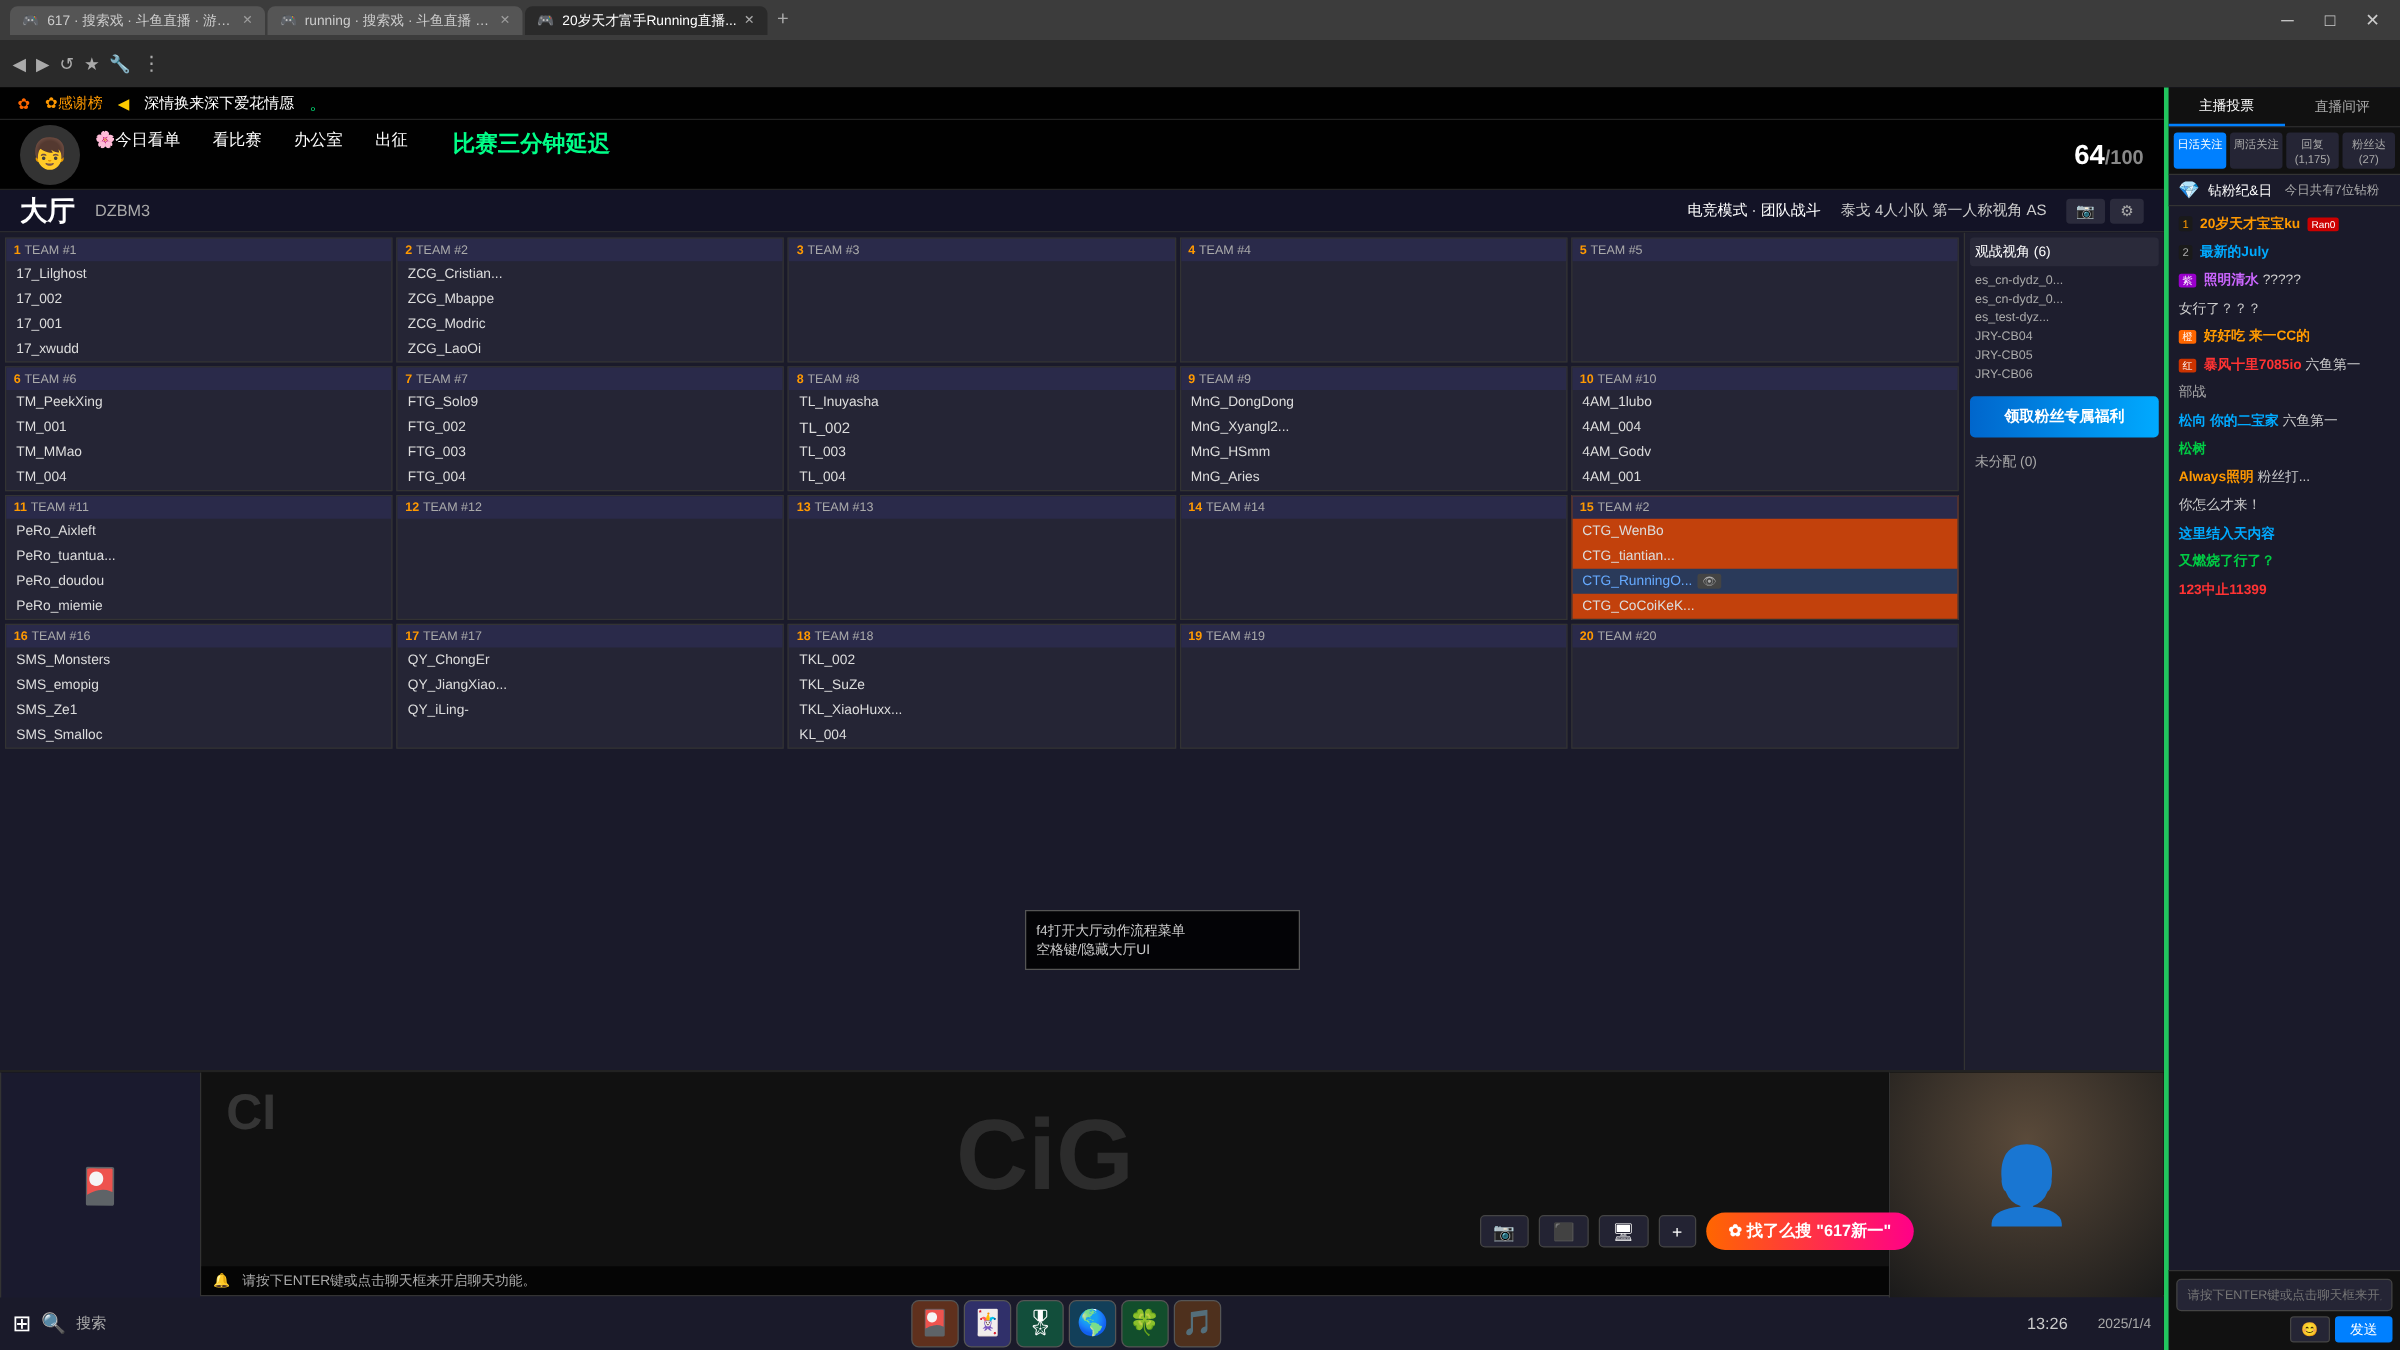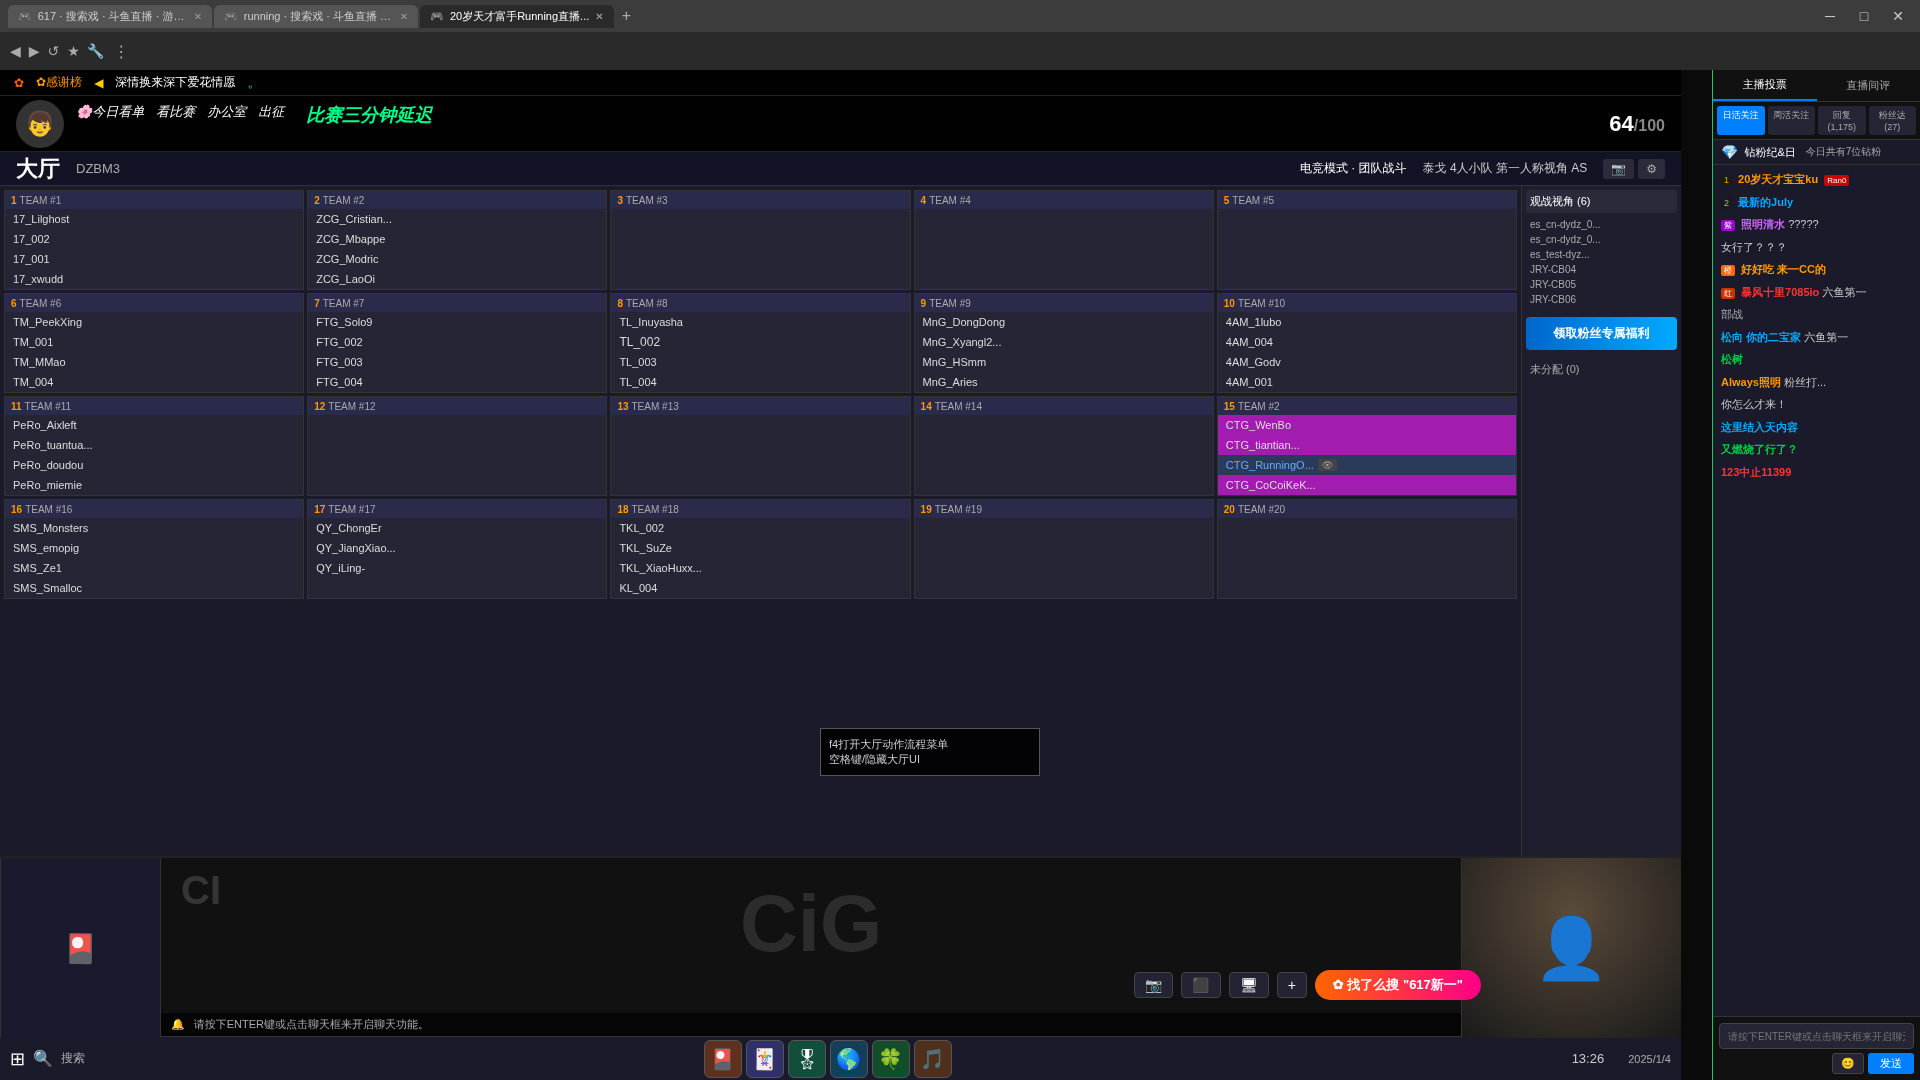--- a/index.html
+++ b/index.html
@@ -52,21 +52,21 @@
       <span style="color:#ff6600;font-size:12px;">✿</span>
       <span style="color:#ff9900;font-size:12px;">✿感谢榜</span>
       <span style="color:#ffcc00;font-size:12px;">◀</span>
       <span style="color:#fff;font-size:12px;">深情换来深下爱花情愿</span>
       <span style="color:#00ff88;font-size:14px;">。</span>
     </div>
 
     <div style="background:rgba(0,0,0,0.85);display:flex;align-items:center;padding:6px 16px;height:56px;gap:12px;border-bottom:1px solid #222;">
       <div style="width:48px;height:48px;border-radius:50%;background:#333;display:flex;align-items:center;justify-content:center;font-size:24px;overflow:hidden;">👦</div>
       <div style="display:flex;flex-direction:column;">
-        <div style="display:flex;gap:12px;margin-bottom:18px;font-style:italic;">
+        <div style="display:flex;gap:26px;margin-bottom:18px;">
           <span style="color:#fff;font-size:13px;cursor:pointer;">🌸今日看单</span>
           <span style="color:#fff;font-size:13px;cursor:pointer;">看比赛</span>
           <span style="color:#fff;font-size:13px;cursor:pointer;">办公室</span>
           <span style="color:#fff;font-size:13px;cursor:pointer;">出征</span>
           <span style="color:#00ff88;font-size:18px;font-weight:bold;margin-left:10px;">比赛三分钟延迟</span>
         </div>
       </div>
       <div style="margin-left:auto;color:#fff;font-size:22px;font-weight:bold;">
         <span>64</span><span style="color:#888;font-size:16px;">/</span><span style="color:#888;font-size:16px;">100</span>
       </div>
@@ -204,21 +204,21 @@
             </div>
           <div style="height:80px;"></div>
         </div>
         <div style="background:#252535;border:1px solid #333;">
           <div style="background:#2a2a4a;padding:2px 6px;font-size:10px;color:#aaa;display:flex;align-items:center;height:18px;">
               <span style="color:#ff9900;font-weight:bold;margin-right:3px;">14</span>
               <span>TEAM #14</span>
             </div>
           <div style="height:80px;"></div>
         </div>
-        <div style="background:#a21caf;border:1px solid #333;">
+        <div style="background:#c2410c;border:1px solid #333;">
           <div style="background:#2a2a4a;padding:2px 6px;font-size:10px;color:#aaa;display:flex;align-items:center;height:18px;">
               <span style="color:#ff9900;font-weight:bold;margin-right:3px;">15</span>
               <span>TEAM #2</span>
             </div>
           <div style="padding:2px 8px;font-size:11px;color:#ddd;height:20px;display:flex;align-items:center;">CTG_WenBo</div>
           <div style="padding:2px 8px;font-size:11px;color:#ddd;height:20px;display:flex;align-items:center;">CTG_tiantian...</div>
           <div style="padding:2px 8px;font-size:11px;color:#66aaff;height:20px;display:flex;align-items:center;background:#2a3a5a;gap:4px;">
             <span>CTG_RunningO...</span>
               <span style="background:#444;color:#aaa;font-size:9px;padding:1px 4px;border-radius:2px;">👁</span>
           </div>
@@ -332,21 +332,21 @@
         <div style="width:38px;height:38px;background:rgba(0,200,50,0.3);border-radius:6px;display:flex;align-items:center;justify-content:center;cursor:pointer;font-size:20px;border:1px solid #555;">🍀</div>
         <div style="width:38px;height:38px;background:rgba(200,100,0,0.3);border-radius:6px;display:flex;align-items:center;justify-content:center;cursor:pointer;font-size:20px;border:1px solid #555;">🎵</div>
       </div>
       <div style="margin-left:auto;display:flex;align-items:center;gap:24px;">
         <span style="color:#ccc;font-size:13px;">13:26</span>
         <span style="color:#aaa;font-size:11px;">2025/1/4</span>
       </div>
     </div>
   </div>
 
-  <div style="width:208px;background:#1a1a2a;display:flex;flex-direction:column;border-left:1px solid #22c55e;margin-left:31px;">
+  <div style="width:189px;background:#1a1a2a;display:flex;flex-direction:column;border-left:4px solid #22c55e;">
 
     <div style="display:flex;background:#111;height:32px;border-bottom:1px solid #333;">
       <div style="flex:1;display:flex;align-items:center;justify-content:center;font-size:11px;color:#fff;cursor:pointer;border-bottom:2px solid #0080ff;">主播投票</div>
       <div style="flex:1;display:flex;align-items:center;justify-content:center;font-size:11px;color:#aaa;cursor:pointer;gap:4px;">直播间评</div>
     </div>
 
     <div style="display:flex;padding:4px;gap:3px;background:#111;border-bottom:1px solid #333;">
       <div style="flex:1;background:#0080ff;padding:3px;text-align:center;font-size:9px;color:#fff;cursor:pointer;border-radius:3px;">日活关注</div>
       <div style="flex:1;background:#252535;padding:3px;text-align:center;font-size:9px;color:#aaa;cursor:pointer;border-radius:3px;">周活关注</div>
       <div style="flex:1;background:#252535;padding:3px;text-align:center;font-size:9px;color:#aaa;cursor:pointer;border-radius:3px;">回复(1,175)</div>

